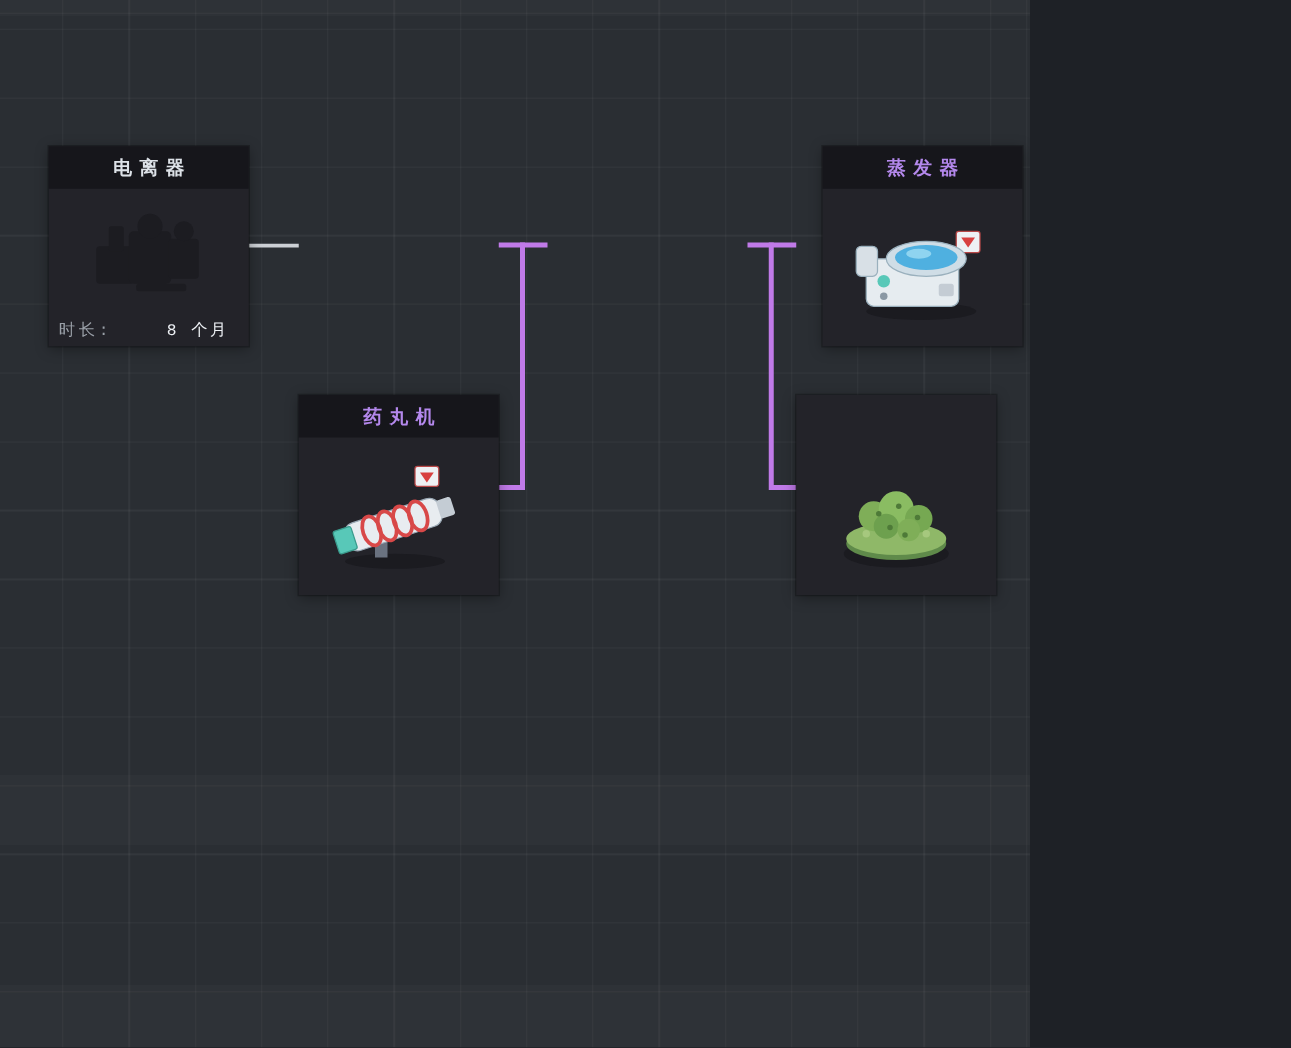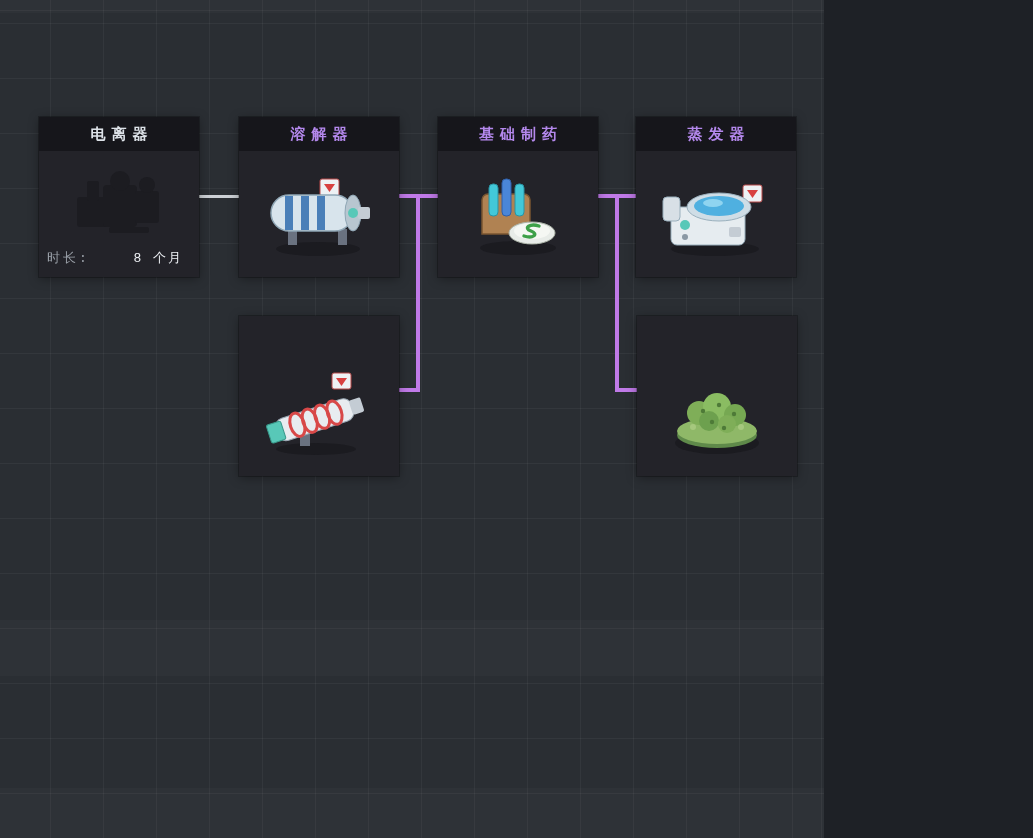--- a/index.html
+++ b/index.html
@@ -52,21 +52,21 @@
     color:var(--title-purple);
   }
   .card.locked .card-header span{color:var(--title-white);}
   .card-body-area{
     position:absolute;left:0;top:34px;right:0;bottom:0;
     display:flex;align-items:center;justify-content:center;
   }
   .card.has-footer .card-body-area{bottom:28px;}
   .card-footer{
     position:absolute;left:0;right:0;bottom:0;height:28px;
-    display:flex;align-items:flex-start;justify-content:space-between;
+    display:flex;align-items:flex-end;justify-content:space-between;
     padding:0 16px 4px 8px;
   }
   .dur-label{font-size:13px;color:var(--duration-label-color);letter-spacing:3px;}
   .dur-value{font-size:13px;color:var(--duration-value-color);letter-spacing:2px;}
   svg{display:block;}
 </style>
 </head>
 <body>
 
 <div class="viewport">
@@ -101,61 +101,23 @@
           <rect x="50" y="66" width="40" height="6" rx="2"></rect>
         </g>
       </svg>
     </div>
     <div class="card-footer">
       <span class="dur-label">时长:</span>
       <span class="dur-value">8 个月</span>
     </div>
   </div>
 
-  <div class="card" style="left:239px;top:117px;">
-    <div class="card-header">
-      <span>溶解器</span>
-    </div>
-    <div class="card-body-area">
-      <svg width="122" height="94" viewBox="0 0 122 94">
-        <ellipse cx="60" cy="82" rx="42" ry="7" fill="#1b1b20"></ellipse>
-        <rect x="30" y="62" width="9" height="16" fill="#6a7280"></rect>
-        <rect x="80" y="62" width="9" height="16" fill="#6a7280"></rect>
-        <rect x="62" y="12" width="19" height="17" rx="2" fill="#eef1f4" stroke="#b84848"></rect>
-        <path d="M66 17 L77 17 L71.5 25 Z" fill="#d84040"></path>
-        <rect x="13" y="28" width="82" height="36" rx="18" fill="#d8e4ec" stroke="#8fa6b5" stroke-width="1.5"></rect>
-        <rect x="27" y="29" width="8" height="34" fill="#4a7fb8"></rect>
-        <rect x="43" y="29" width="8" height="34" fill="#4a7fb8"></rect>
-        <rect x="59" y="29" width="8" height="34" fill="#4a7fb8"></rect>
-        <ellipse cx="95" cy="46" rx="8" ry="18" fill="#b8c6d0" stroke="#8fa6b5"></ellipse>
-        <circle cx="95" cy="46" r="5" fill="#58c8b8"></circle>
-        <rect x="100" y="40" width="12" height="12" rx="2" fill="#c4ccd4"></rect>
-      </svg>
-    </div>
-  </div>
 
-  <div class="card" style="left:438px;top:117px;">
-    <div class="card-header">
-      <span>基础制药</span>
-    </div>
-    <div class="card-body-area">
-      <svg width="120" height="88" viewBox="0 0 120 88">
-        <ellipse cx="60" cy="78" rx="38" ry="7" fill="#1b1b20"></ellipse>
-        <path d="M30 24 h36 a6 6 0 0 1 6 6 v34 h-48 v-34 a6 6 0 0 1 6 -6 z" fill="#b08252" stroke="#7a5630" stroke-width="1.5"></path>
-        <rect x="31" y="14" width="9" height="32" rx="4" fill="#42c8d8" stroke="#2a93a3"></rect>
-        <rect x="44" y="9" width="9" height="37" rx="4" fill="#4a86d8" stroke="#2f5fa8"></rect>
-        <rect x="57" y="14" width="9" height="32" rx="4" fill="#42c8d8" stroke="#2a93a3"></rect>
-        <ellipse cx="74" cy="63" rx="23" ry="11" fill="#e8ece8" stroke="#aab2a6"></ellipse>
-        <ellipse cx="74" cy="61" rx="18" ry="8" fill="#f5f7f3"></ellipse>
-        <path d="M81 56 c-9 -3 -16 2 -8 5 c8 3 2 8 -7 5" fill="none" stroke="#3da048" stroke-width="3.4" stroke-linecap="round"></path>
-      </svg>
-    </div>
-  </div>
 
-  <div class="card" style="left:636px;top:117px;">
+  <div class="card" style="left:658px;top:117px;">
     <div class="card-header">
       <span>蒸发器</span>
     </div>
     <div class="card-body-area">
       <svg width="122" height="90" viewBox="0 0 122 90">
         <ellipse cx="60" cy="80" rx="44" ry="7" fill="#1b1b20"></ellipse>
         <rect x="88" y="16" width="19" height="17" rx="2" fill="#eef1f4" stroke="#b84848"></rect>
         <path d="M92 21 L103 21 L97.5 29 Z" fill="#d84040"></path>
         <rect x="16" y="38" width="74" height="38" rx="6" fill="#e6ecf0" stroke="#9ab0bd"></rect>
         <rect x="8" y="28" width="17" height="24" rx="4" fill="#d8e0e6" stroke="#9ab0bd"></rect>
@@ -163,20 +125,23 @@
         <ellipse cx="64" cy="37" rx="25" ry="10" fill="#4fb0e0"></ellipse>
         <ellipse cx="58" cy="34" rx="10" ry="4" fill="#8fd4f0"></ellipse>
         <circle cx="30" cy="56" r="5" fill="#58c8b8"></circle>
         <circle cx="30" cy="68" r="3" fill="#8a98a4"></circle>
         <rect x="74" y="58" width="12" height="10" rx="2" fill="#c4ccd4"></rect>
       </svg>
     </div>
   </div>
 
   <div class="card" style="left:239px;top:316px;">
+    <div class="card-header">
+      <span>药丸机</span>
+    </div>
     <div class="card-body-area">
       <svg width="122" height="92" viewBox="0 0 122 92">
         <ellipse cx="58" cy="82" rx="40" ry="6" fill="#1b1b20"></ellipse>
         <rect x="74" y="6" width="19" height="16" rx="2" fill="#eef1f4" stroke="#b84848"></rect>
         <path d="M78 11 L89 11 L83.5 19 Z" fill="#d84040"></path>
         <rect x="42" y="66" width="10" height="13" fill="#6a7280"></rect>
         <g transform="rotate(-18 60 50)">
           <rect x="16" y="40" width="80" height="23" rx="9" fill="#e8ecf0" stroke="#9aa8b4"></rect>
           <g fill="none" stroke="#d84848" stroke-width="3">
             <ellipse cx="38" cy="51" rx="7" ry="12"></ellipse>

